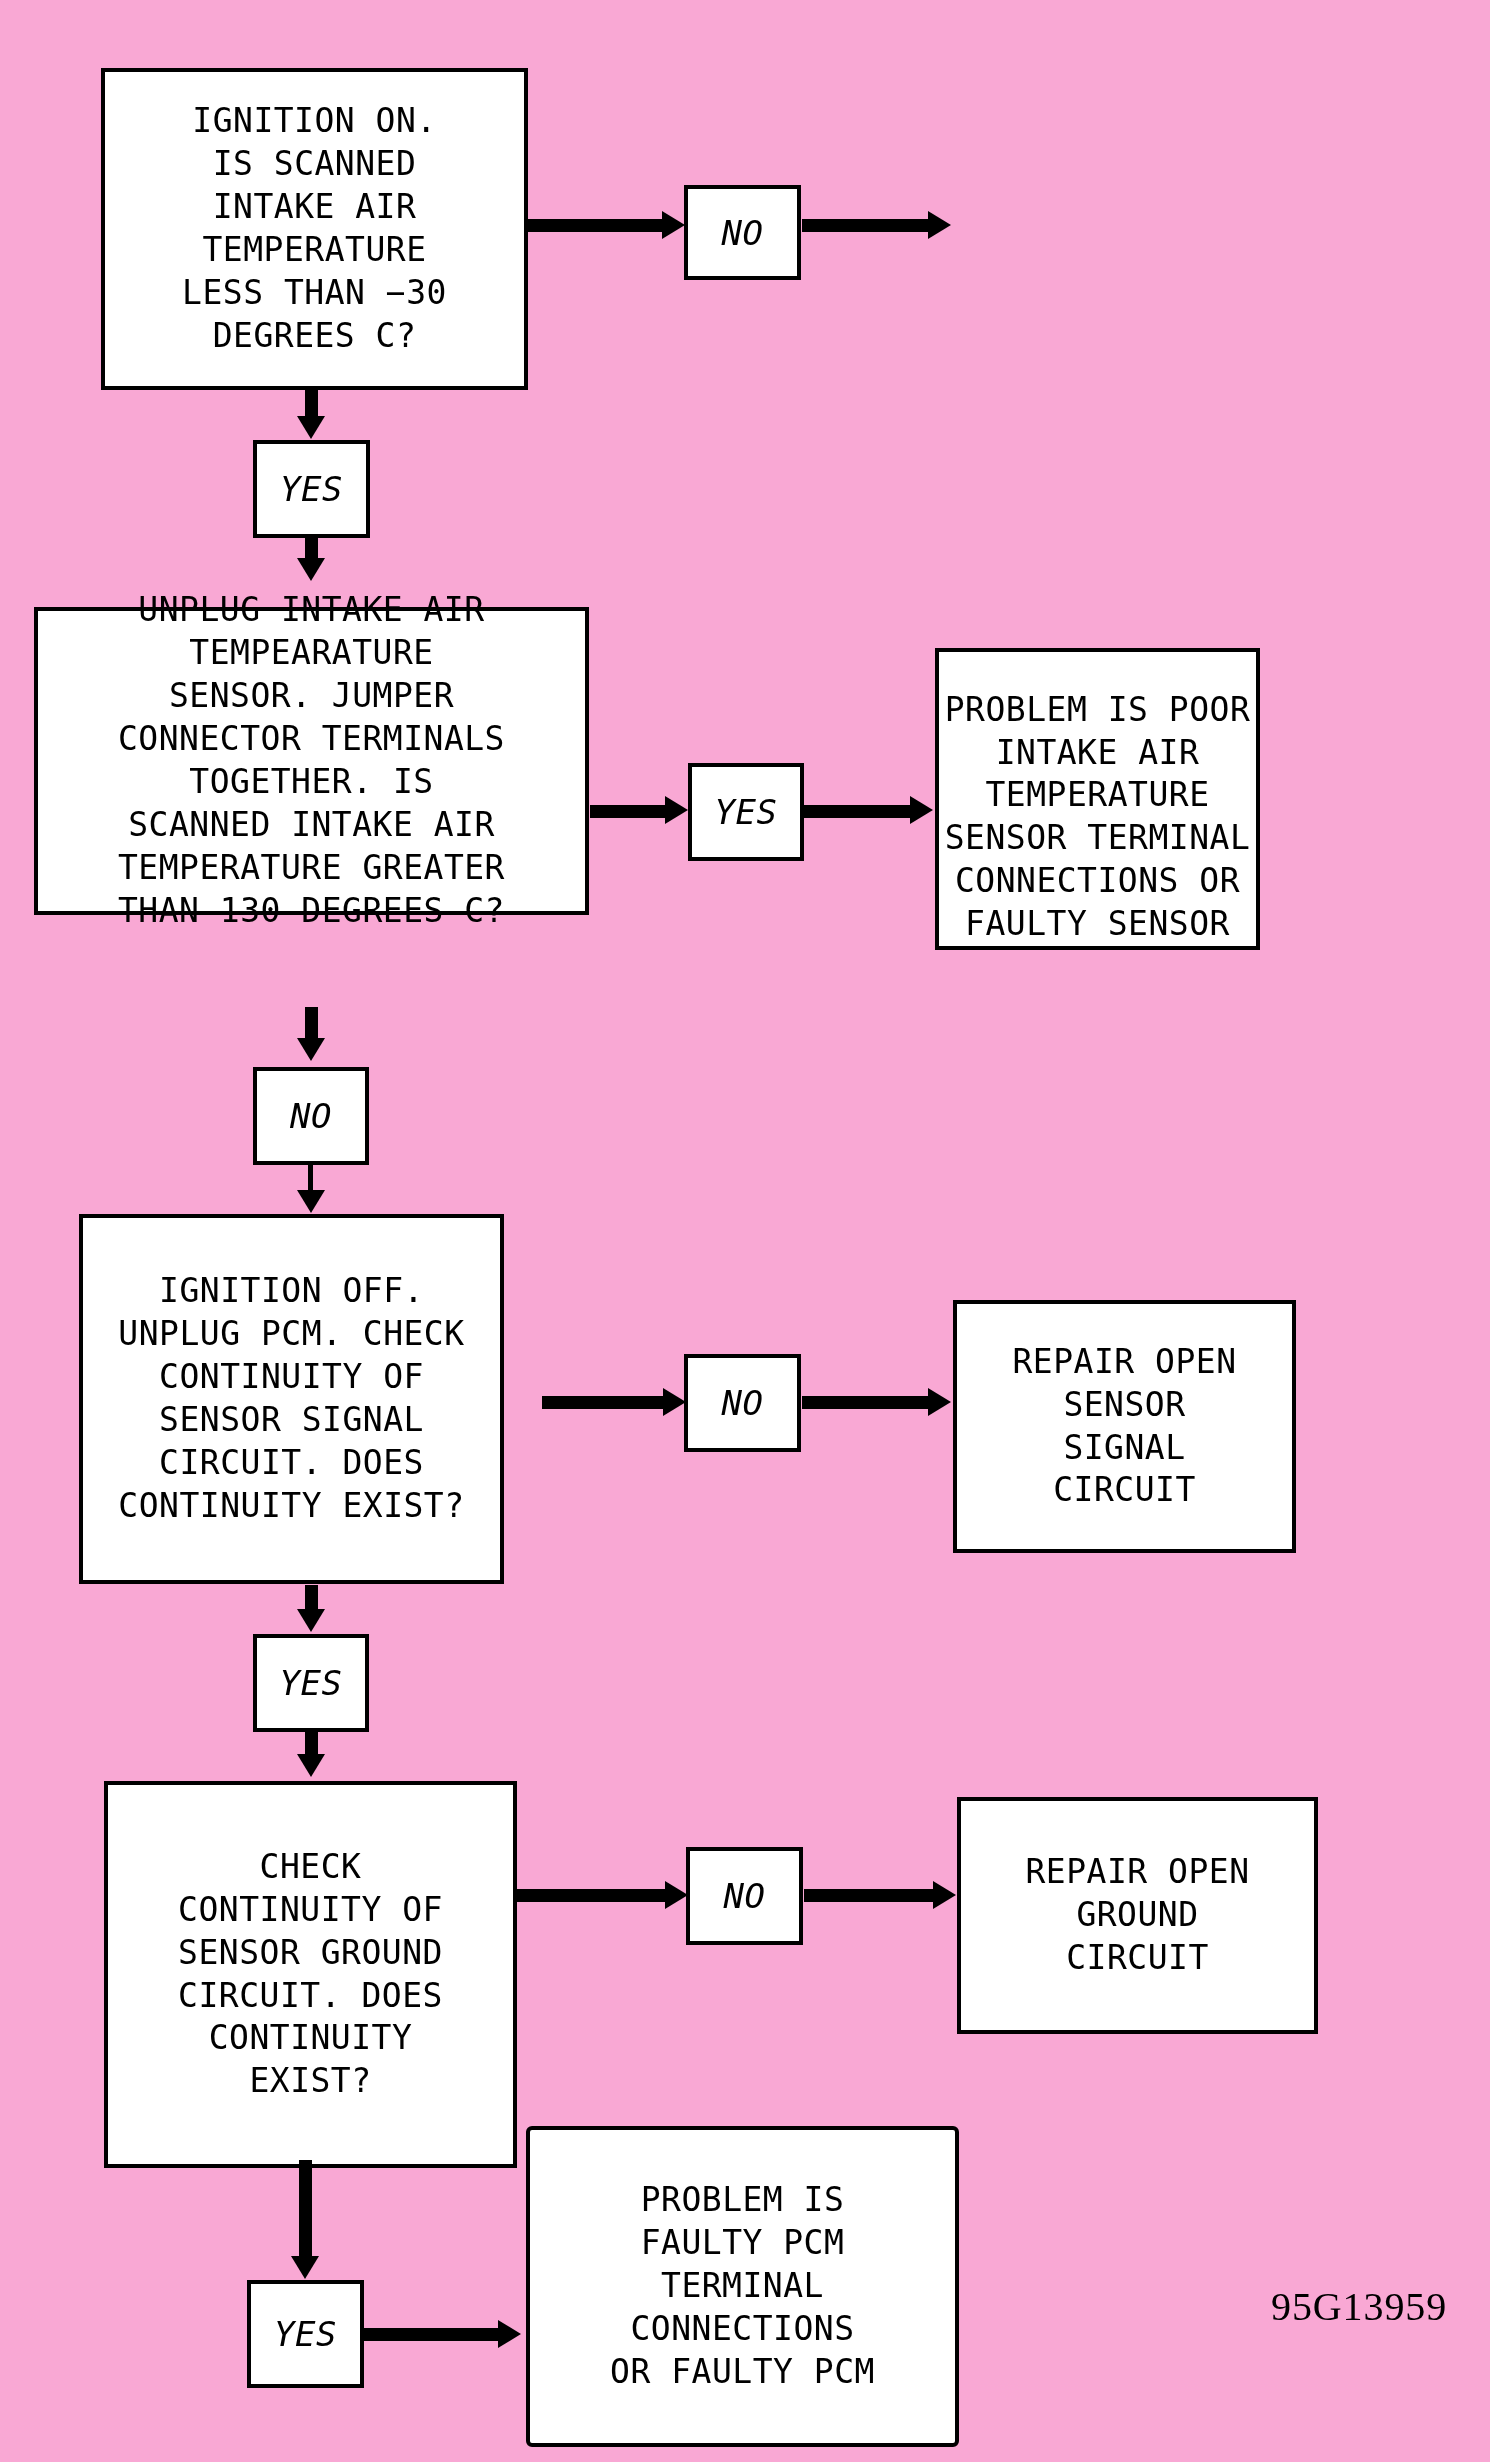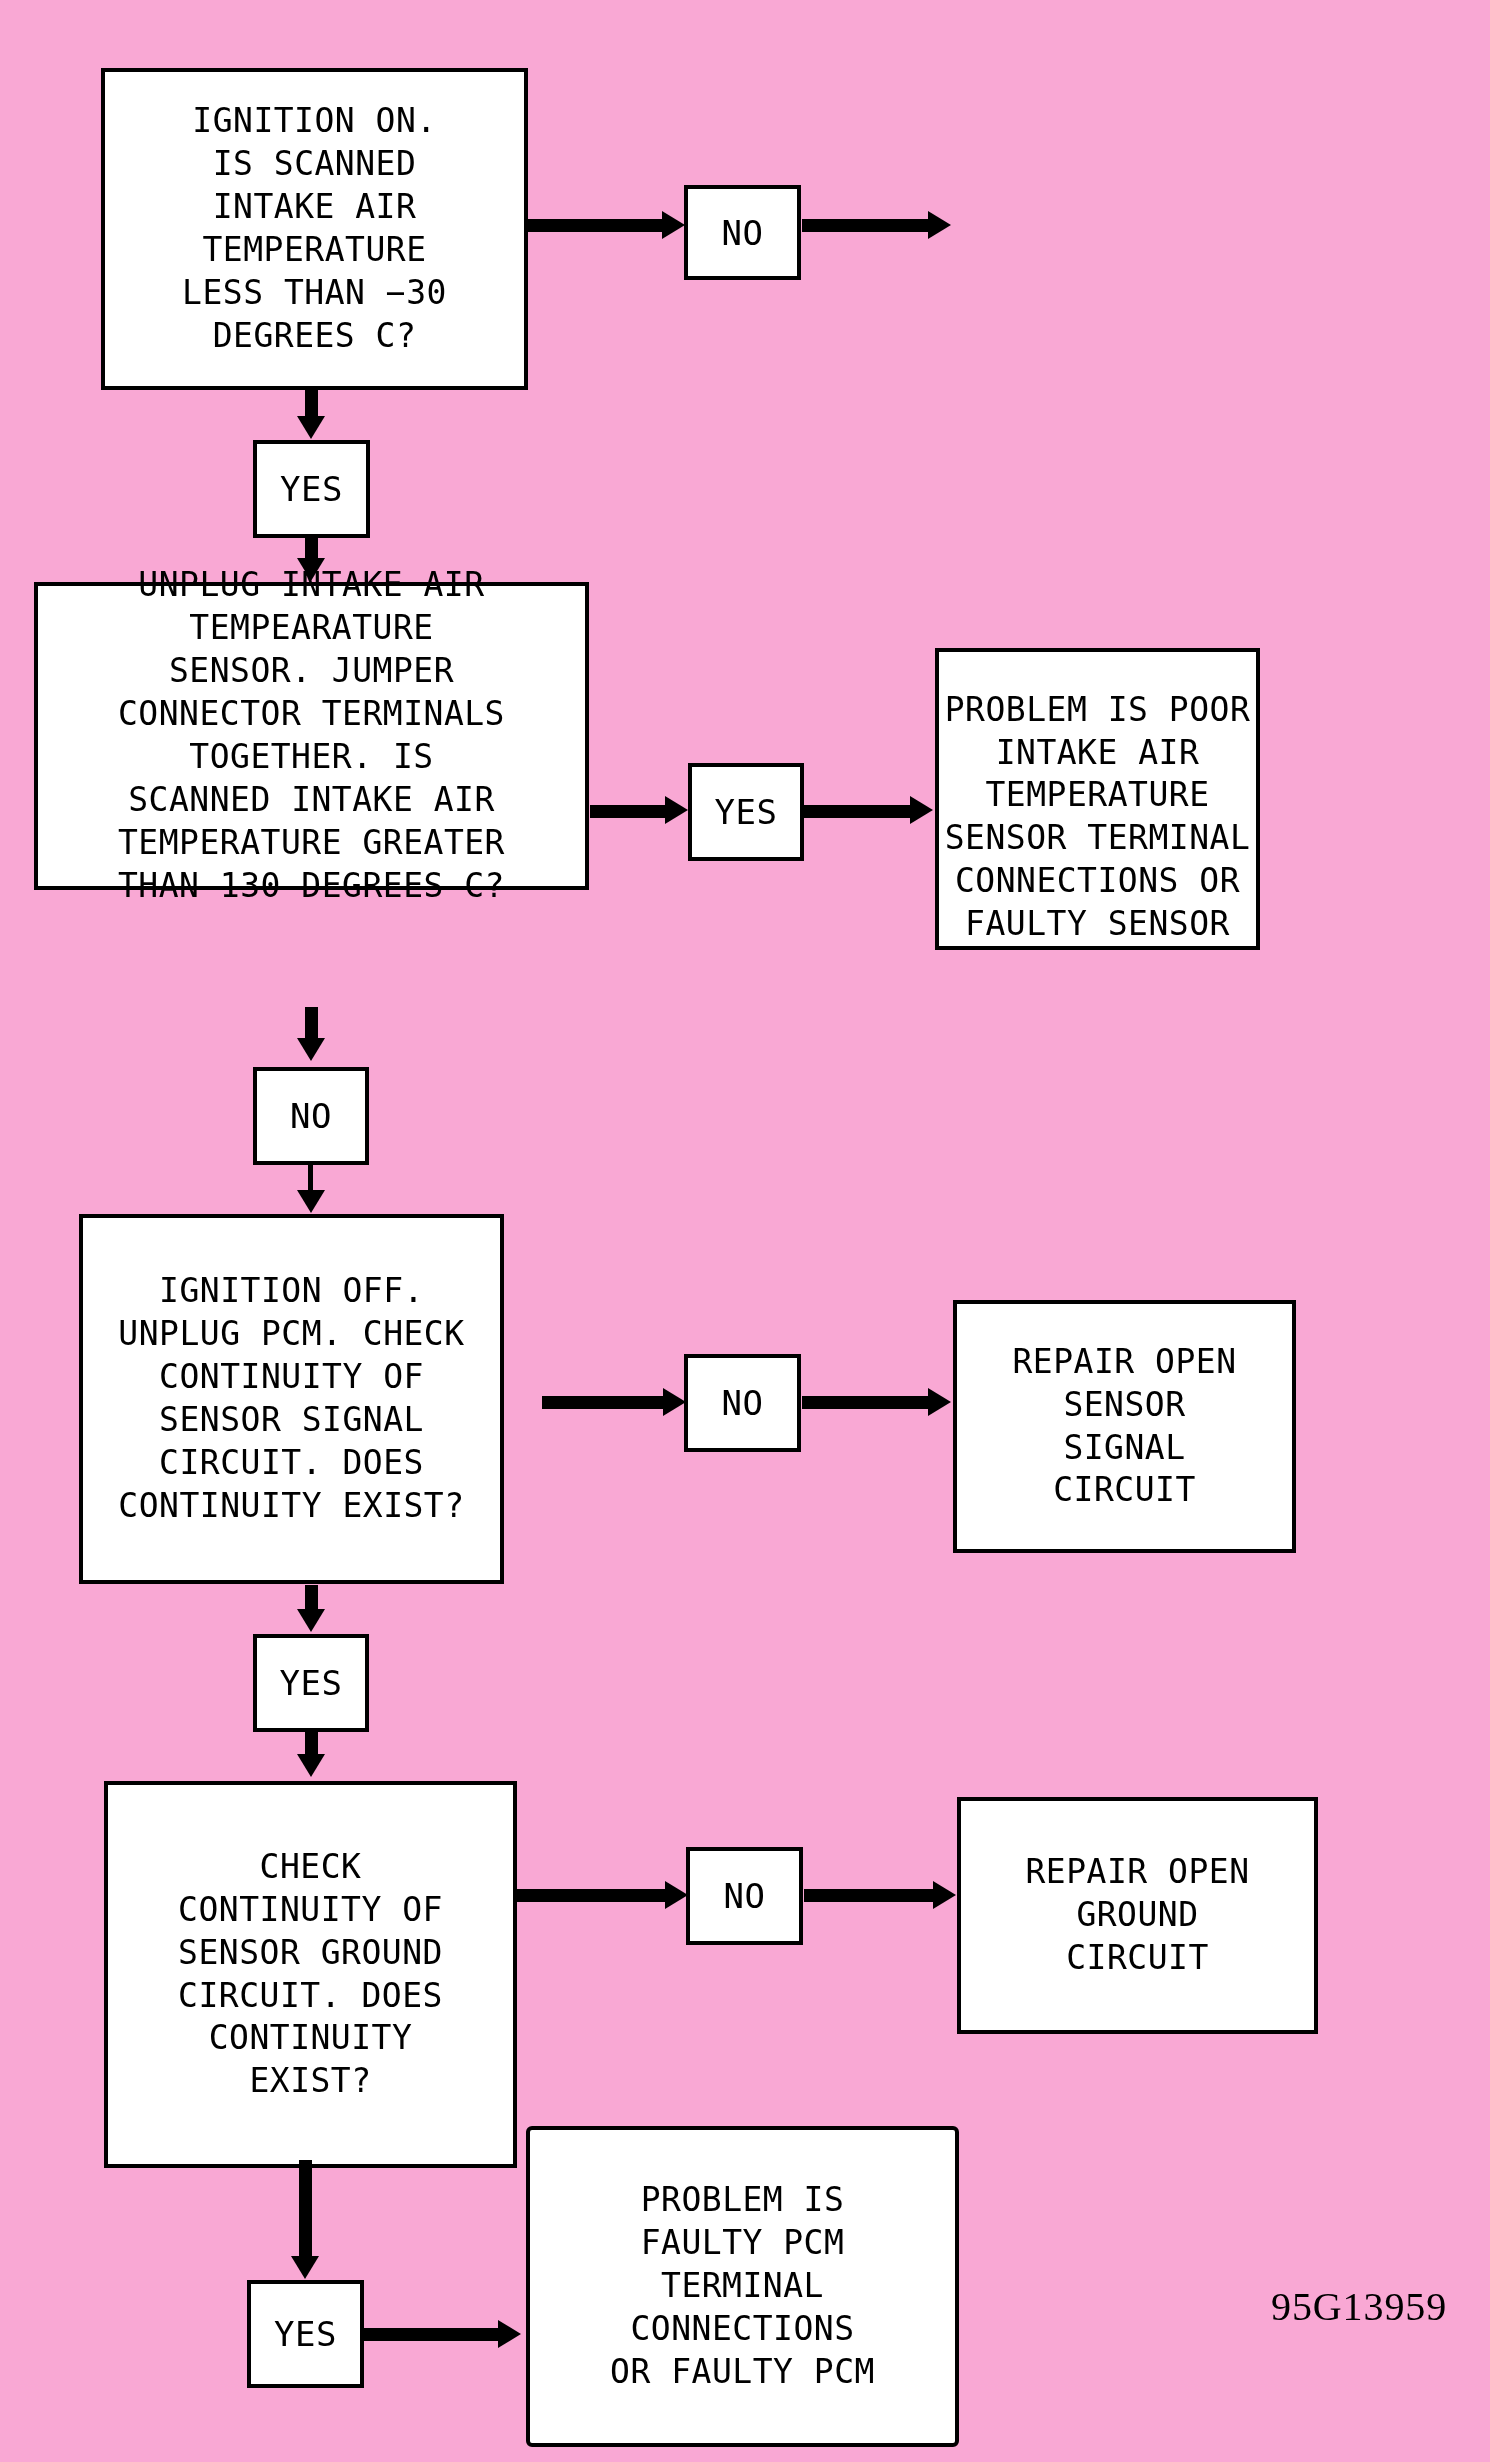--- a/index.html
+++ b/index.html
@@ -38,20 +38,21 @@
     font-weight: 400;
   }
   .smallbox {
     position: absolute;
     box-sizing: border-box;
     border: 4.5px solid #000000;
     background: #ffffff;
     display: flex;
     align-items: center;
     justify-content: center;
+    font-style: italic;
   }
   .smallbox .txt {
     font-size: 34px;
     line-height: 1;
     letter-spacing: 0.5px;
   }
   
   .hline {
     position: absolute;
     background: #000000;
@@ -120,21 +121,21 @@
   <div class="vline" style="left:305px; top:390px; height:29px;"></div>
   <div class="arrow-d" style="left:297px; top:416px;"></div>
 
   <div class="smallbox" style="left:253px; top:440px; width:117px; height:98px;">
     <div class="txt">YES</div>
   </div>
 
   <div class="vline" style="left:305px; top:537px; height:23.5px;"></div>
   <div class="arrow-d" style="left:297px; top:558px;"></div>
 
-  <div class="box" style="left:34px; top:582px; width:555px; height:308px;">
+  <div class="box" style="left:34px; top:607px; width:555px; height:308px;">
     <div class="txt">UNPLUG INTAKE AIR
 TEMPEARATURE
 SENSOR. JUMPER
 CONNECTOR TERMINALS
 TOGETHER. IS
 SCANNED INTAKE AIR
 TEMPERATURE GREATER
 THAN 130 DEGREES C?</div>
   </div>
 

